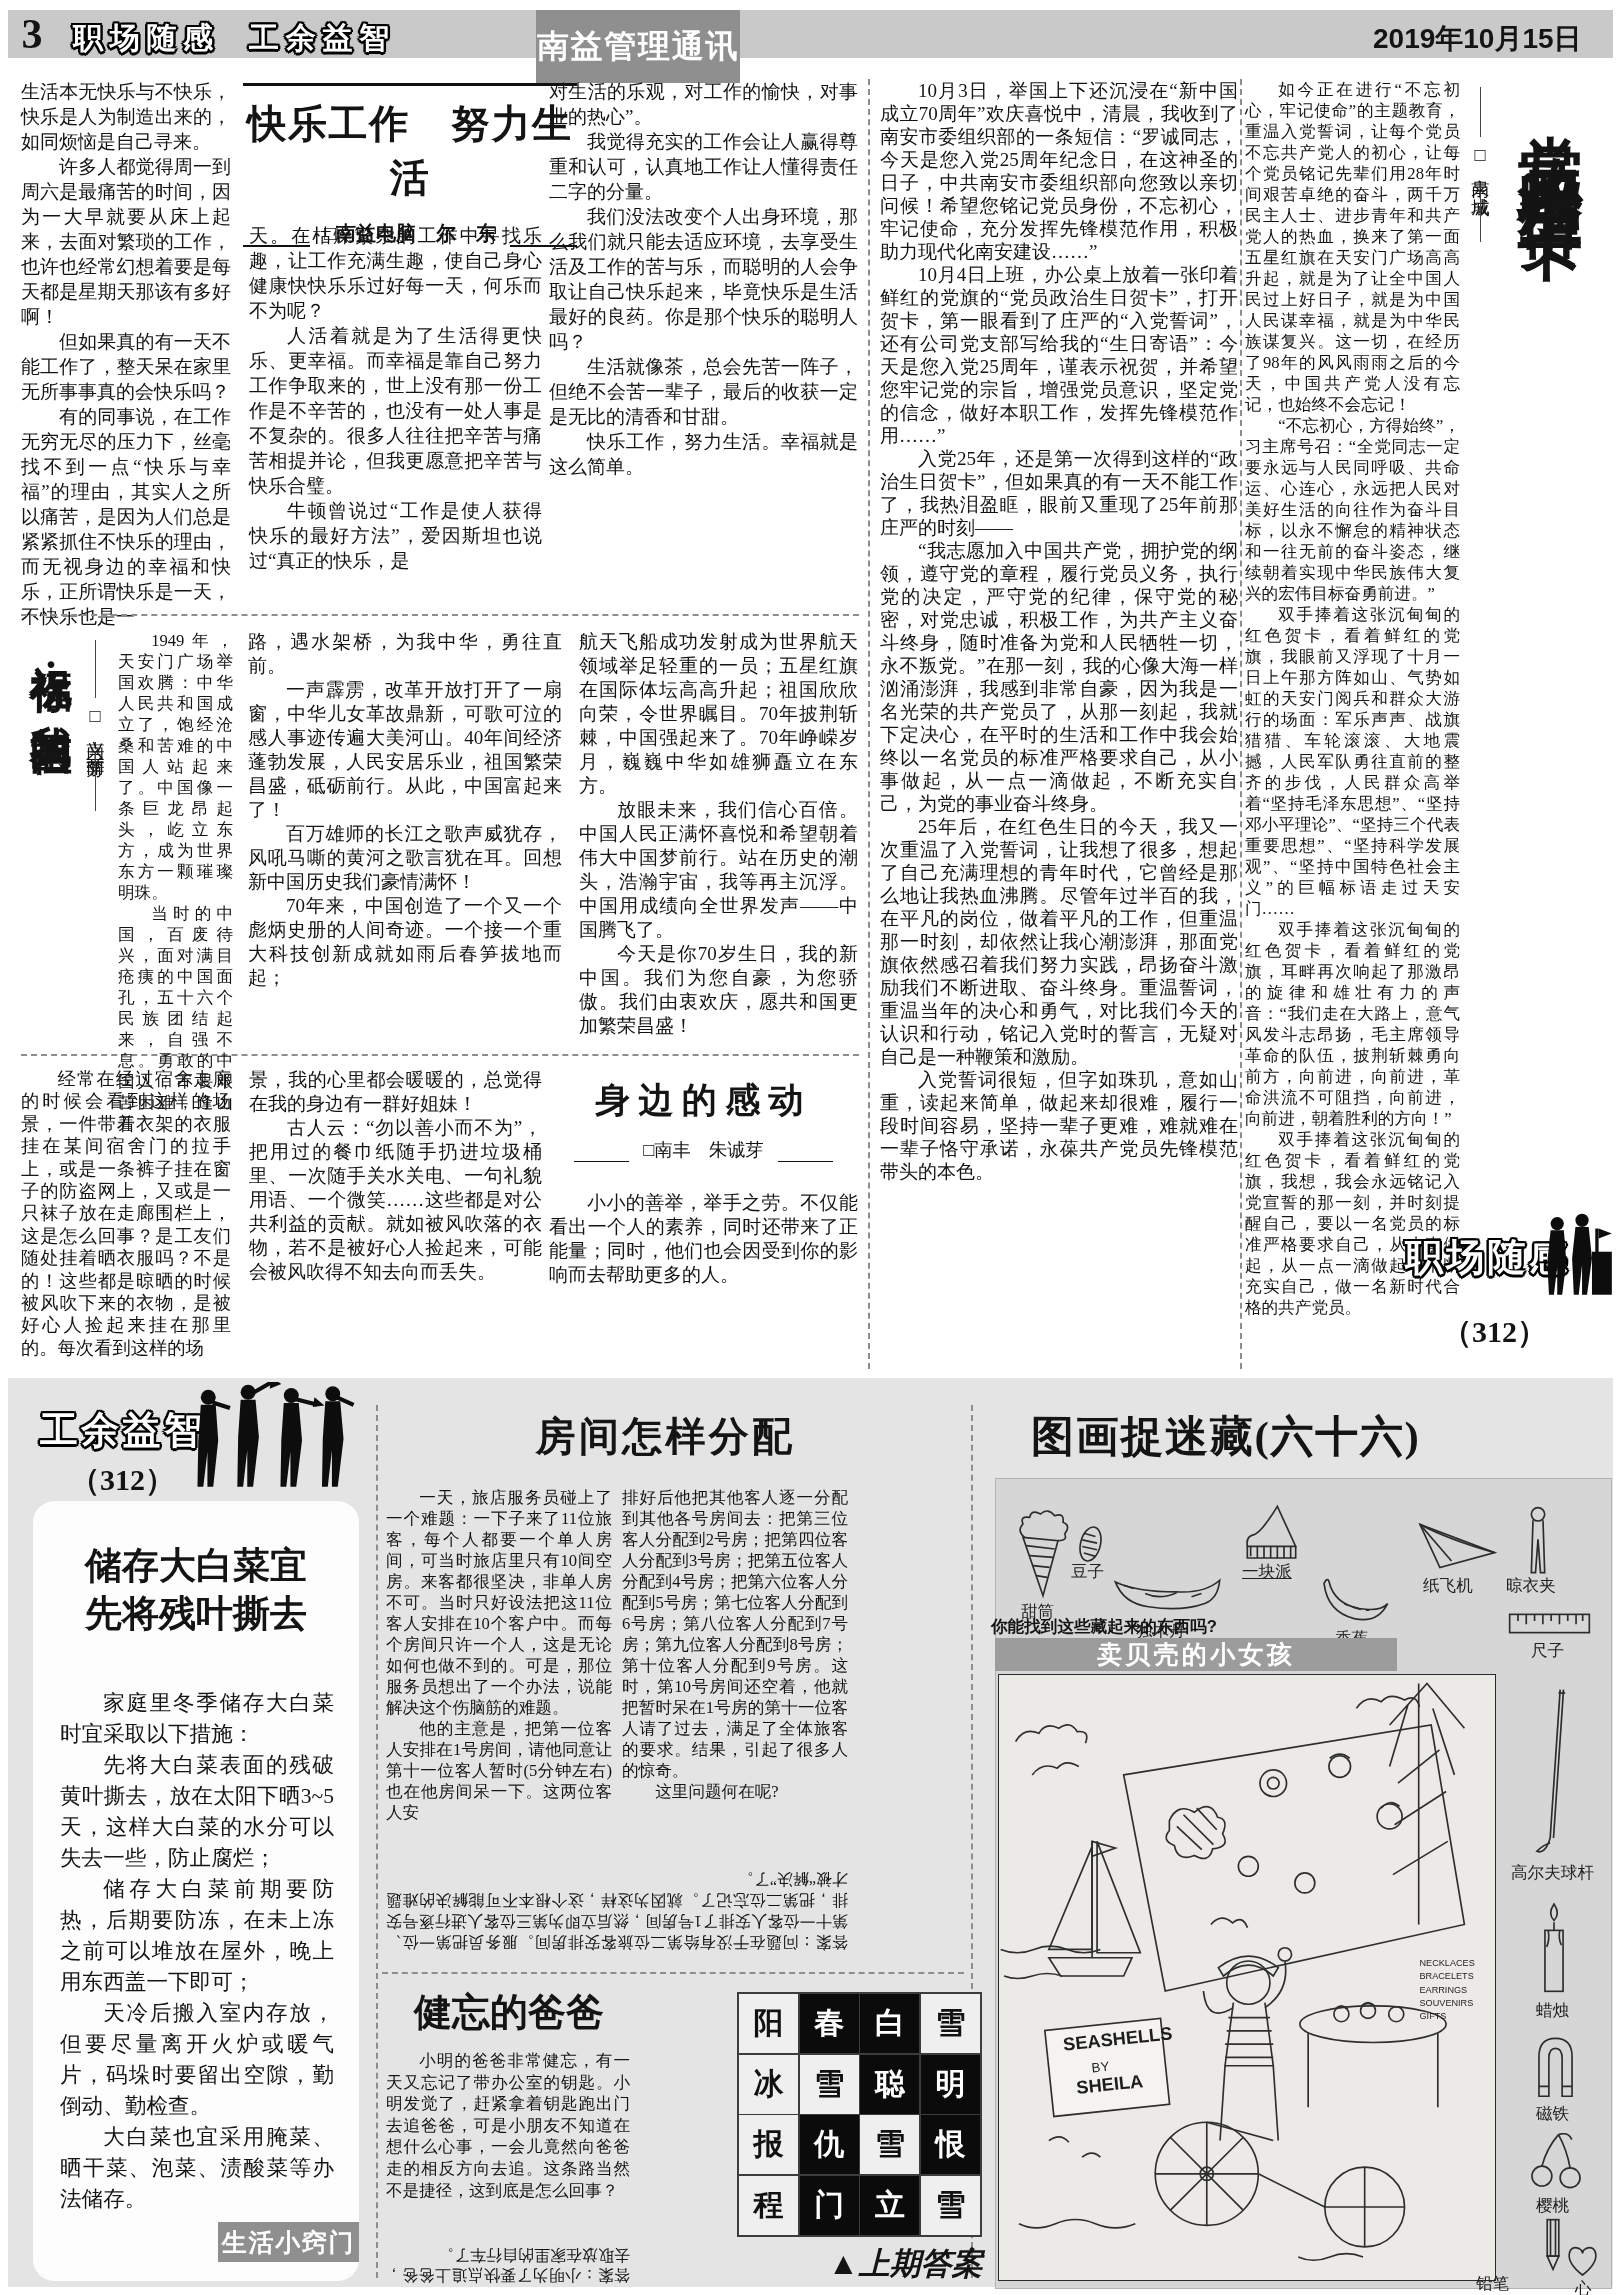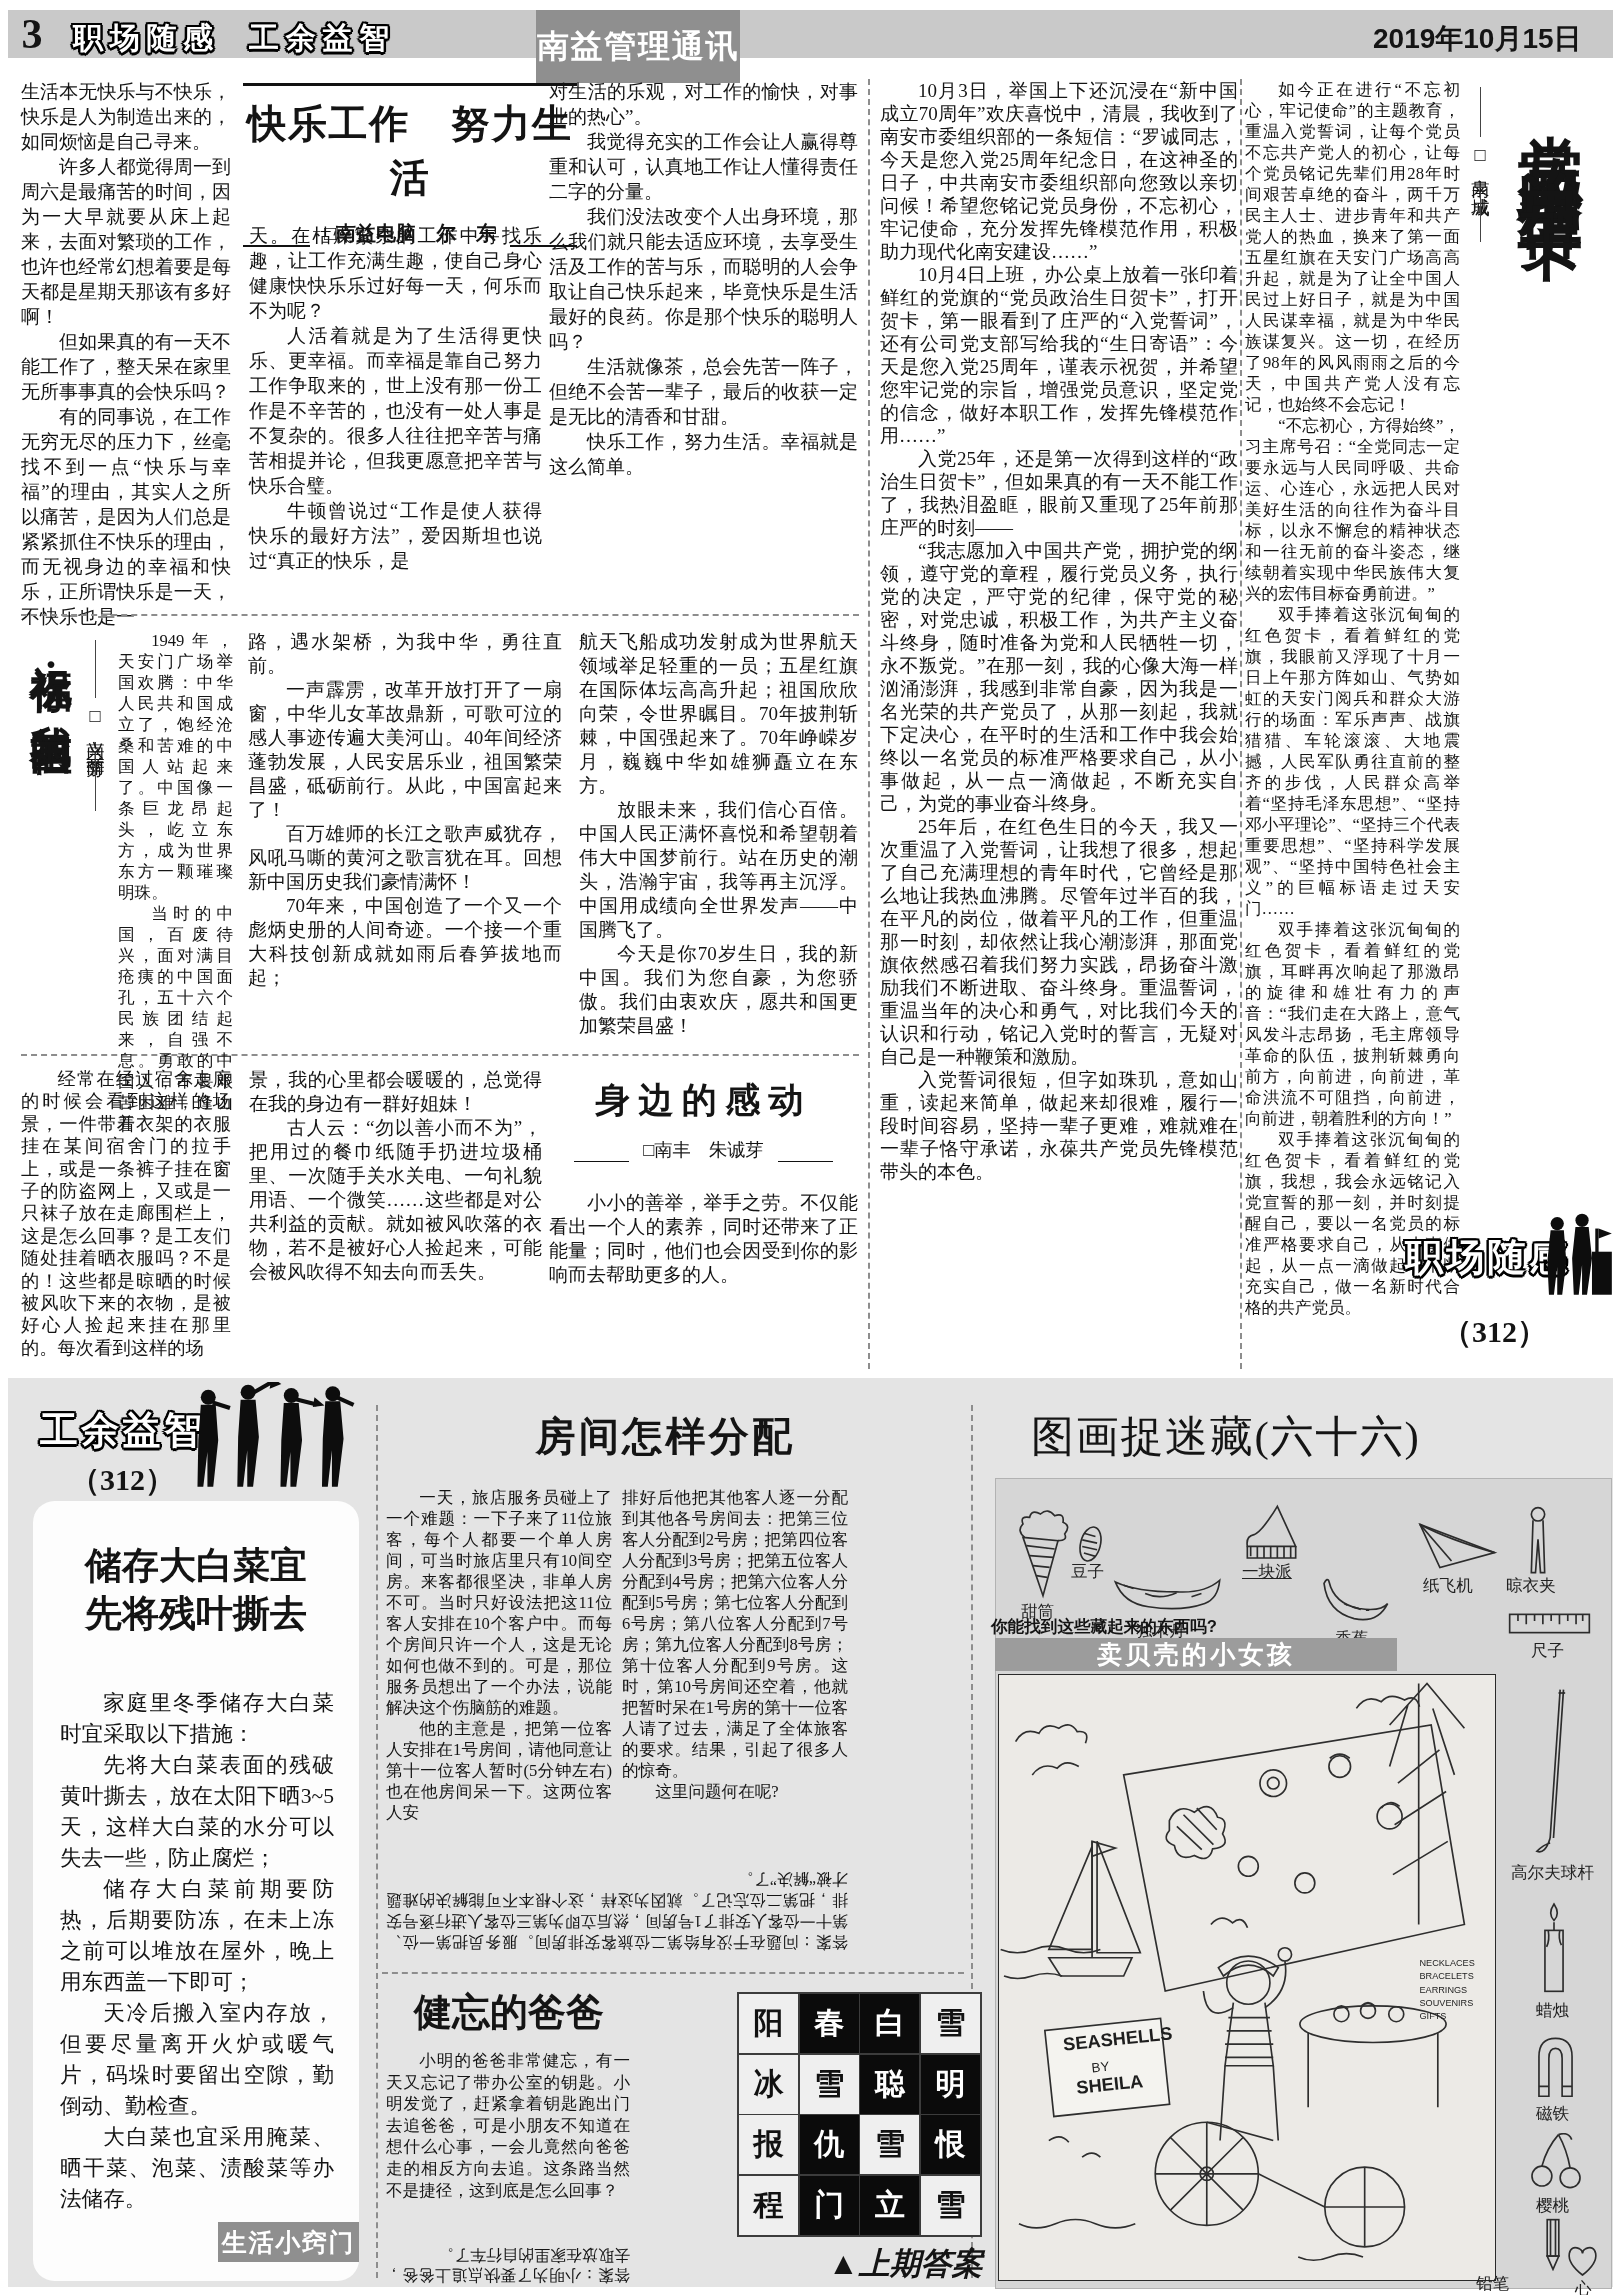--- a/index.html
+++ b/index.html
@@ -228,21 +228,21 @@
       <div class="gcell black">仇</div>
       <div class="gcell">雪</div>
       <div class="gcell black">恨</div>
       <div class="gcell">程</div>
       <div class="gcell black">门</div>
       <div class="gcell black">立</div>
       <div class="gcell">雪</div>
     </div>
   <div class="abs" style="left:828px;top:2243px;font-size:31px;font-weight:bold;font-style:italic;">▲上期答案</div>
 
-  <div class="abs" style="left:1031px;top:1408px;font-size:43px;font-weight:normal;letter-spacing:1.7px;">图画捉迷藏(六十六)</div>
+  <div class="abs" style="left:1031px;top:1408px;font-size:43px;font-weight:bold;letter-spacing:1.7px;">图画捉迷藏(六十六)</div>
   <div class="abs" style="left:995px;top:1478px;width:615px;height:809px;background:#d6d6d6;border:0.8px solid #b2b2b2;"></div>
 
   <svg class="abs" style="left:1013px;top:1509px;" width="65" height="90" viewBox="0 0 78 108">
     <g fill="none" stroke="#2c2c2c" stroke-width="2">
       <path d="M14,34 Q4,26 12,18 Q8,8 20,10 Q22,0 33,6 Q42,-2 50,8 Q62,4 60,16 Q70,20 62,30 Q66,38 54,38"></path>
       <path d="M12,34 L54,38 L36,104 Z"></path>
         <path d="M16,44 L50,48 M20,56 L48,58 M24,68 L44,70 M28,80 L41,82"></path>
     </g>
   </svg>
   <div class="abs itemLabel" style="left:1021px;top:1601px;">甜筒</div>

